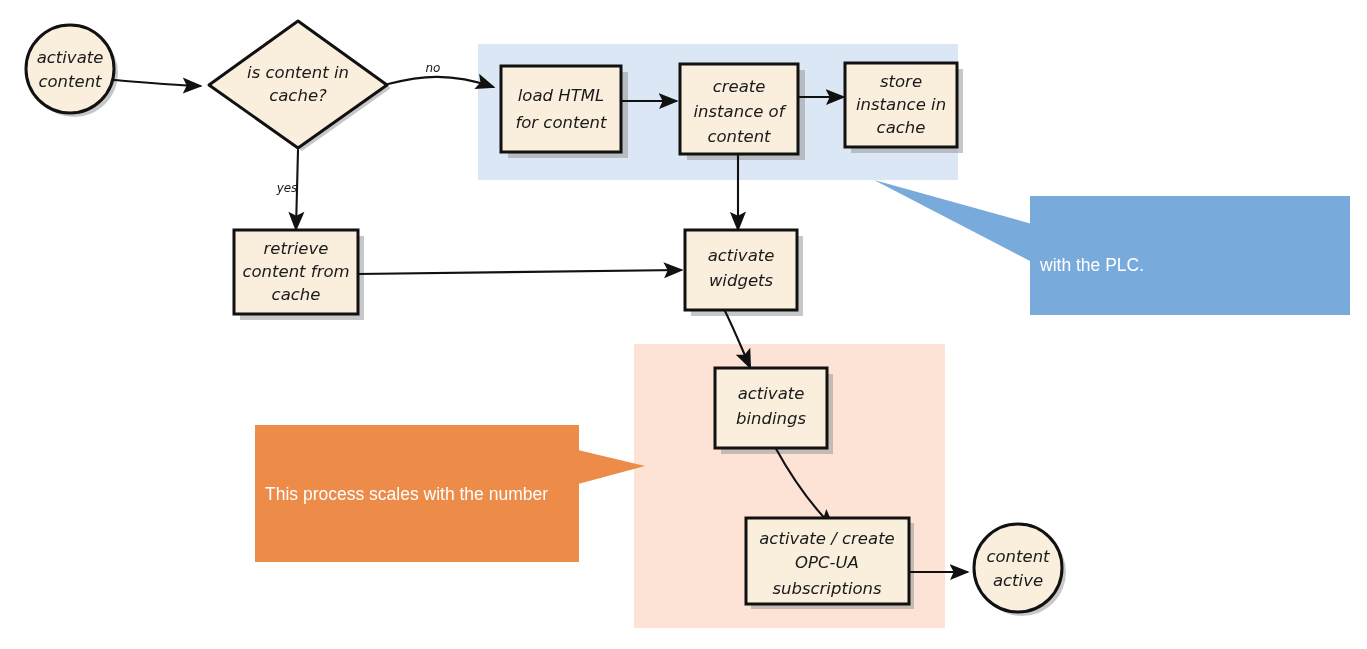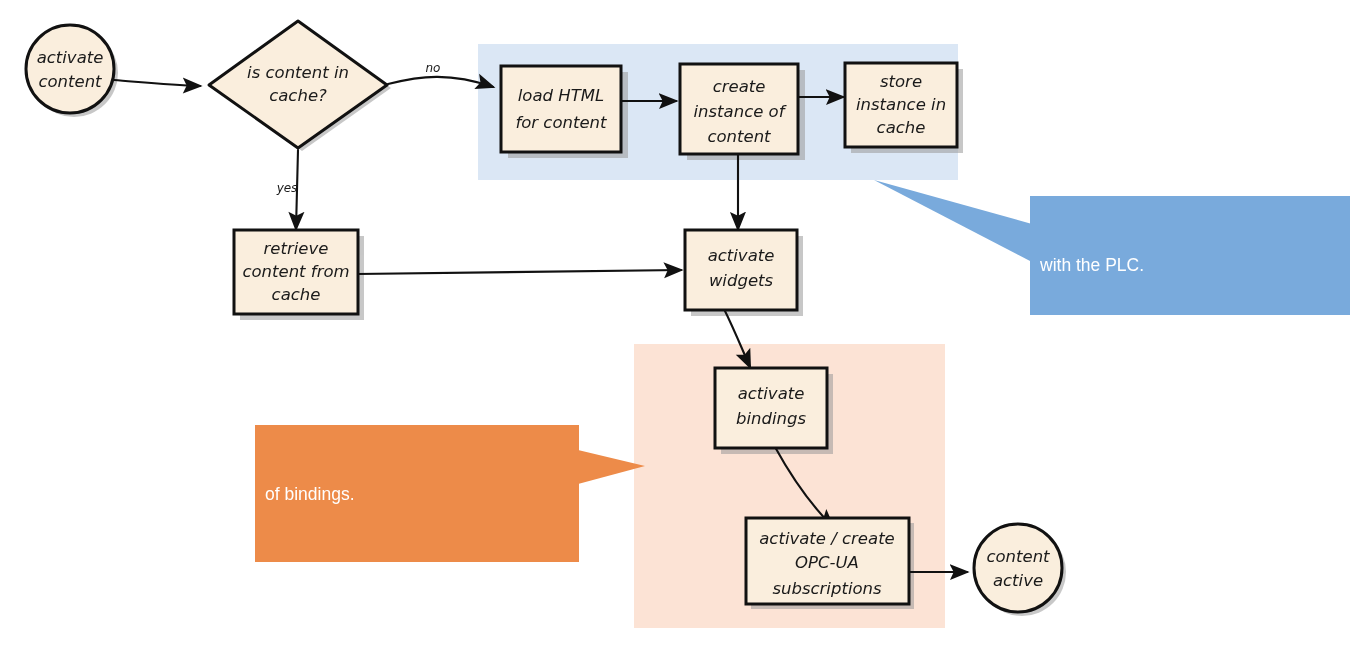--- a/index.html
+++ b/index.html
@@ -168,20 +168,20 @@
     <rect x="255" y="425" width="324" height="137" fill="#ed8b49"></rect>
   </svg>
 
   <div class="callout-text" style="left:1040px; top:203px;">
     <div>with the PLC.</div>
     <div style="font-weight:bold;">Enable Caching and Pre-Caching</div>
     <div>to improve performance!</div>
   </div>
 
   <div class="callout-text" style="left:265px; top:432px;">
+    <div>This process scales with the number</div>
     <div>of bindings.</div>
-    <div>This process scales with the number</div>
     <div style="font-weight:bold;">Consider the amount of necessary</div>
     
     
   </div>
 
 </div>
 
 </body></html>

